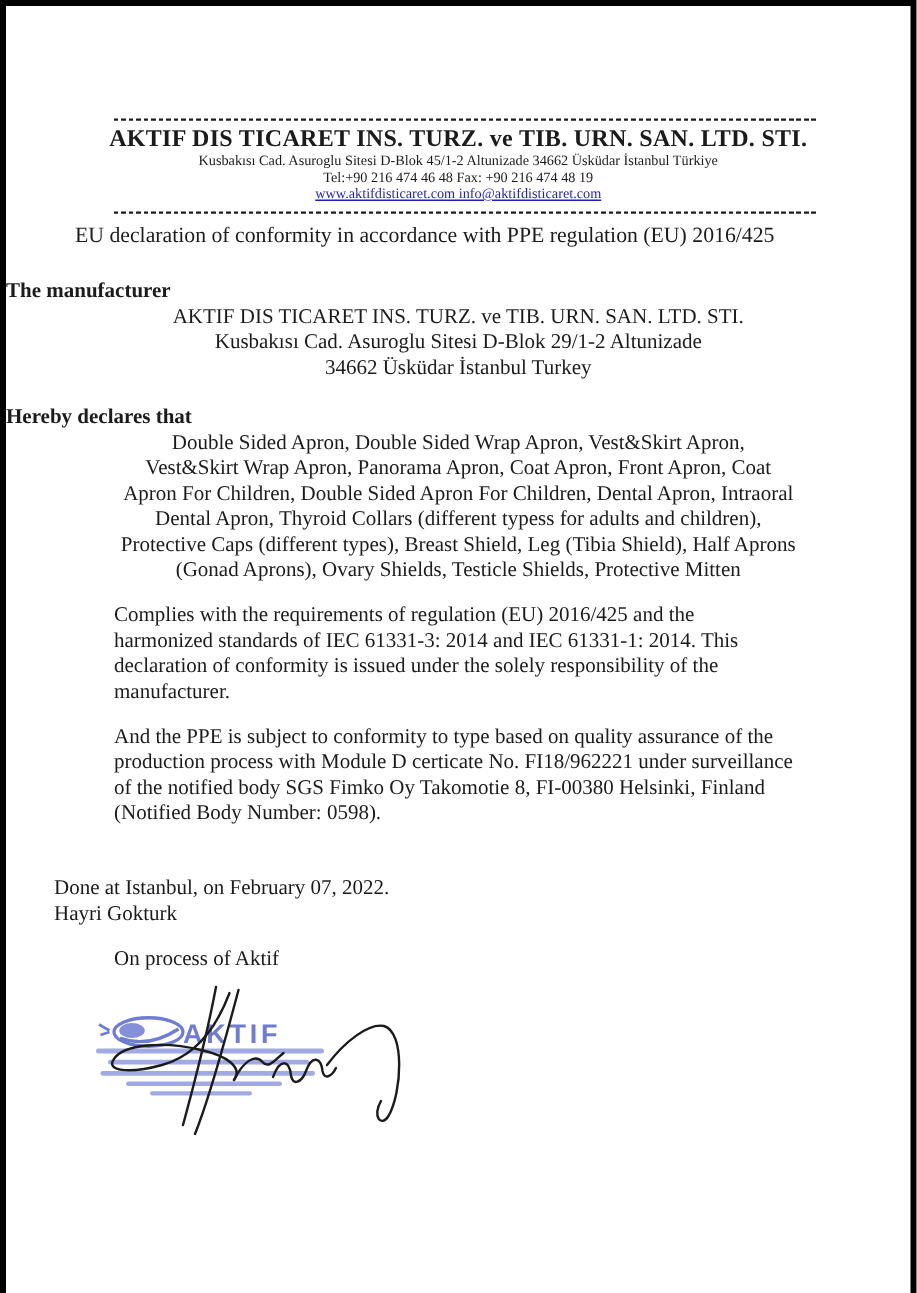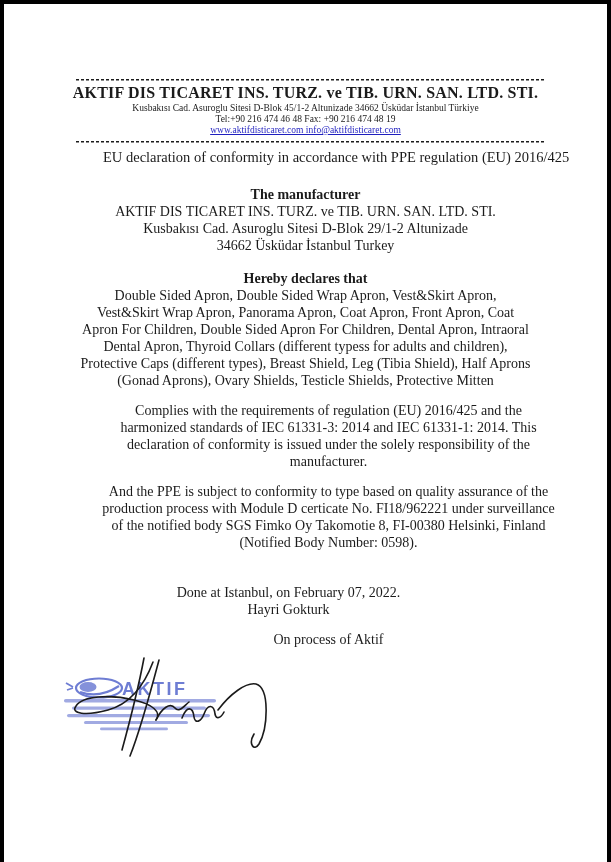--- a/index.html
+++ b/index.html
@@ -38,46 +38,44 @@
   }
   .header-link{
     text-align:center;
     font-size:9.5px;
     line-height:11px;
     color:#1f1fbf;
   }
   .header-link a{color:#1f1fbf;text-decoration:underline;cursor:pointer;margin-top:18px;}
   .divider2{margin-top:5px;}
   .doc-title{
-    margin:5px 0 0 99px;
+    margin:5px 0 0 46px;
     font-size:14.5px;
     line-height:18px;
   }
   .center-block{
     text-align:center;
     font-size:14px;
     line-height:17px;
     white-space:pre-line;
     margin:0 25px;
   }
   .section-heading{
-    text-align:center;
     font-weight:bold;
     font-size:14px;
     line-height:17px;
   }
   .mt20{margin-top:20px;}
   .mt16{margin-top:16px;}
   .paragraph{
     margin:13px 0 0 72px;
     width:505px;
     font-size:14px;
     line-height:17px;
     white-space:pre-line;
-    text-align:center;
   }
   .signoff{margin-top:33px;margin-left:32px;}
   .onbehalf{margin-top:13px;}
   .sig-area{
     position:relative;
     height:130px;
   }
   .sig-svg{position:absolute;left:54px;top:2px;}
   .stamp-blur{filter:blur(.5px);}
 </style>

